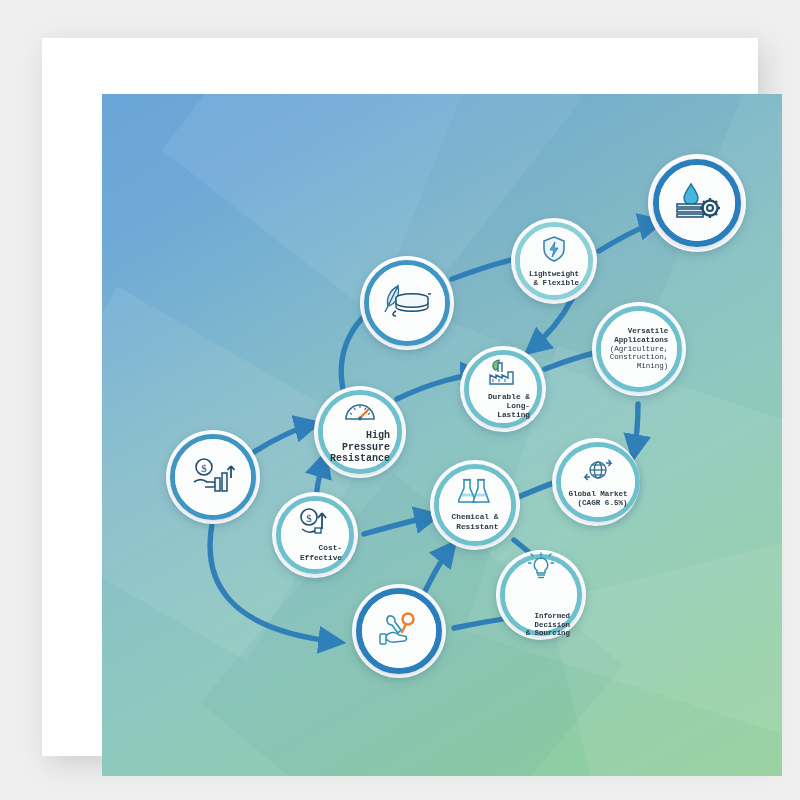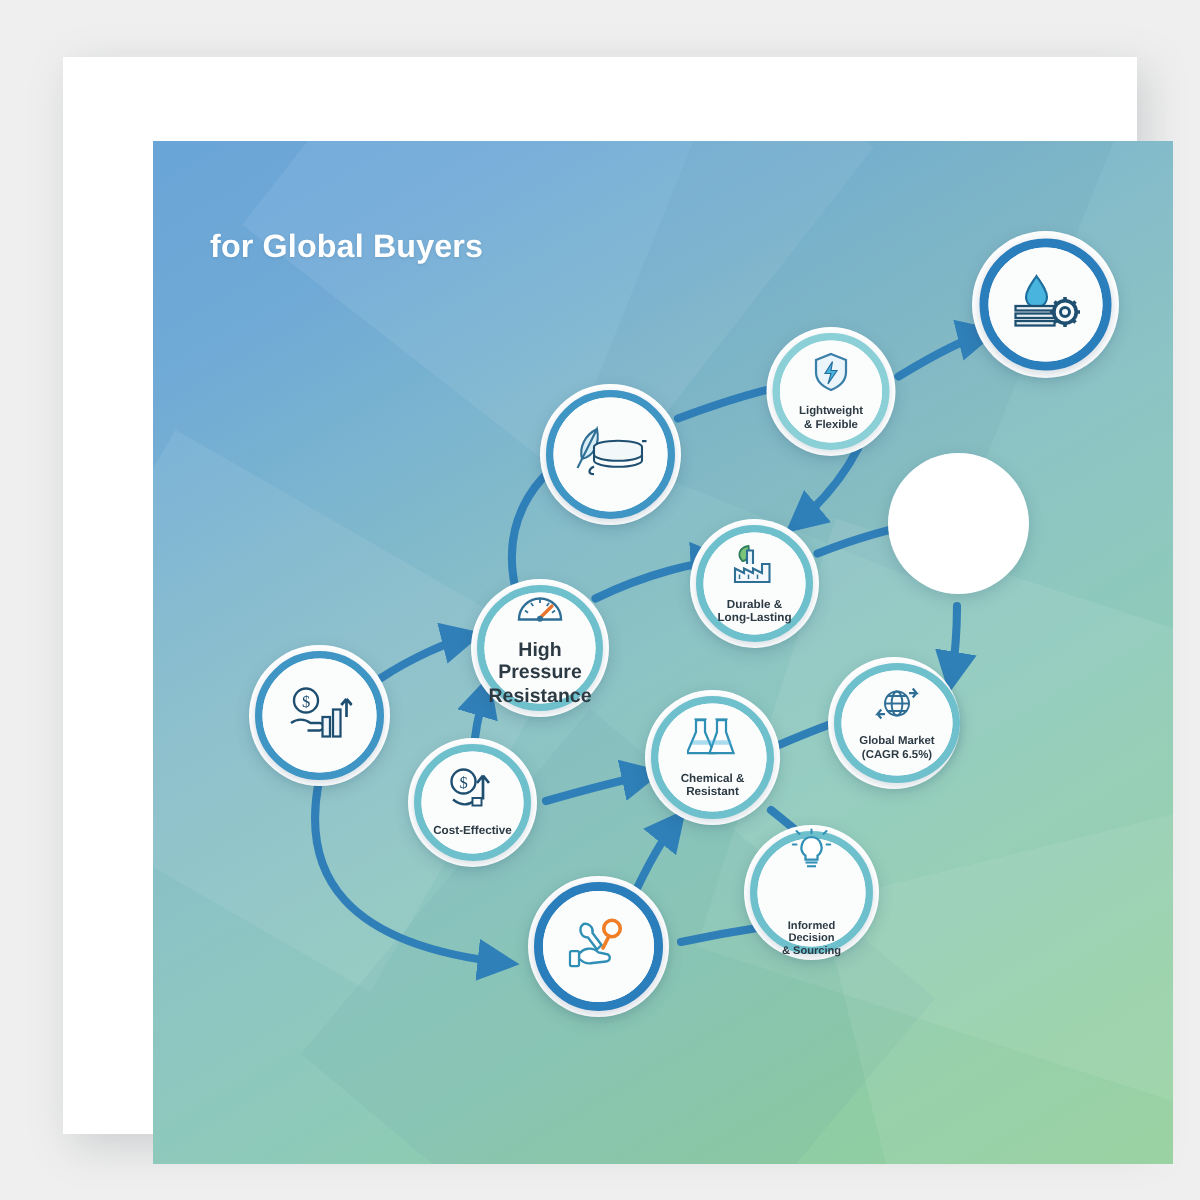--- a/index.html
+++ b/index.html
@@ -99,25 +99,26 @@
     flex-direction: column;
     align-items: center;
     justify-content: center;
     width: 100%;
     height: 100%;
     padding: 4px;
   }
   .node .icon { display: block; }
   .node .label {
     color: #2c3a44;
-    text-align: center;
+    text-align: right;
     line-height: 1.16;
     font-weight: bold;
     margin-top: 3px;
     padding: 0 3px;
+    font-family: Liberation Mono, monospace;
   }
 
   
   .ring-strong { border: 6px solid #2a7ebc; box-shadow: 0 2px 7px rgba(30,70,100,0.22); }
   .ring-mid    { border: 5px solid #3f95c4; box-shadow: 0 2px 6px rgba(30,70,100,0.20); }
   .ring-soft   { border: 5px solid #6fc0cd; box-shadow: 0 2px 6px rgba(30,70,100,0.18); }
   .ring-pale   { border: 5px solid #8ad0d6; box-shadow: 0 2px 6px rgba(30,70,100,0.16); }
 
   .halo {
     position: absolute;
@@ -223,20 +224,31 @@
                 <path d="M14 16 v5 a16 4.2 0 0 0 32 0 v-5"></path>
                 <path d="M14 21 v4 a16 4.2 0 0 0 32 0 v-4" fill="none"></path>
               </g>
               <path d="M46 12 h3 M14 29 c-4 2 -4 5 0 5" fill="none" stroke="#1f4f70" stroke-width="1.5"></path>
             </svg>
           </span>
         </div>
       </div>
 
       <div class="halo" style="left:490px;top:208px;width:94px;height:94px;"></div>
+      <div class="node ring-soft" style="left:494px;top:212px;width:86px;height:86px;">
+        <div class="node-inner">
+          <span class="label" style="font-size:7.5px;margin-top:0;">
+            <span>Versatile</span><br>
+            <span>Applications</span><br>
+            <span style="font-weight:normal;">(Agriculture,</span><br>
+            <span style="font-weight:normal;">Construction,</span><br>
+            <span style="font-weight:normal;">Mining)</span>
+          </span>
+        </div>
+      </div>
 
       <div class="halo" style="left:358px;top:252px;width:86px;height:86px;"></div>
       <div class="node ring-soft" style="left:362px;top:256px;width:78px;height:78px;">
         <div class="node-inner">
           <span class="icon">
             <svg width="32" height="28" viewBox="0 0 32 28">
               <path d="M8 12 C4 8 6 3 12 2 c1 6-1 10-4 10 z" fill="#7cc47a" stroke="#2f7f5f" stroke-width="1.2"></path>
               <path d="M11 14 v-9 h4 v9" fill="#eaf5fb" stroke="#2f6f96" stroke-width="1.4"></path>
               <path d="M3 26 v-9 l6 3 v-3 l6 3 v-3 l6 3 v-6 h5 v12 z" fill="#f2f8fb" stroke="#2f6f96" stroke-width="1.4"></path>
               <g stroke="#2f6f96" stroke-width="1">
@@ -263,21 +275,21 @@
                 <line x1="6" y1="14" x2="8" y2="15.5"></line>
                   <line x1="10" y1="9" x2="11.5" y2="11"></line>
                 <line x1="16" y1="6.5" x2="16" y2="9"></line>
                   <line x1="22" y1="9" x2="20.5" y2="11"></line>
                 <line x1="26" y1="14" x2="24" y2="15.5"></line>
               </g>
               <line x1="16" y1="19" x2="24" y2="11" stroke="#e8742c" stroke-width="2.2" stroke-linecap="round"></line>
               <circle cx="16" cy="19.5" r="2" fill="#2f6f96"></circle>
             </svg>
           </span>
-          <span class="label" style="font-size:13px;">
+          <span class="label" style="font-size:10px;">
             <span>High Pressure</span><br>
             <span>Resistance</span>
           </span>
         </div>
       </div>
 
       <div class="halo" style="left:450px;top:344px;width:88px;height:88px;"></div>
       <div class="node ring-soft" style="left:454px;top:348px;width:84px;height:80px;">
         <div class="node-inner">
           <span class="icon">
@@ -394,18 +406,17 @@
               <circle cx="31" cy="9" r="5.5" fill="none" stroke="#f07e26" stroke-width="2.4"></circle>
               <path d="M29 14 l-4 8" fill="none" stroke="#f07e26" stroke-width="2.4" stroke-linecap="round"></path>
               <path d="M9 26 c3 -4 9 -5 13 -1 l5 1 a2.5 2.5 0 0 1 0 5 l-9 1 c-4 1 -7 -1 -9 -3 z" fill="#ffffff" stroke="#2f8fb5" stroke-width="1.6"></path>
               <rect x="3" y="24" width="6" height="10" rx="1" fill="#ffffff" stroke="#2f8fb5" stroke-width="1.5"></rect>
             </svg>
           </span>
         </div>
       </div>
 
       <div id="title">
-        <span class="tline">for Global Buyers</span>
       </div>
 
     </div>
   </div>
 </div>
 
 </body></html>

